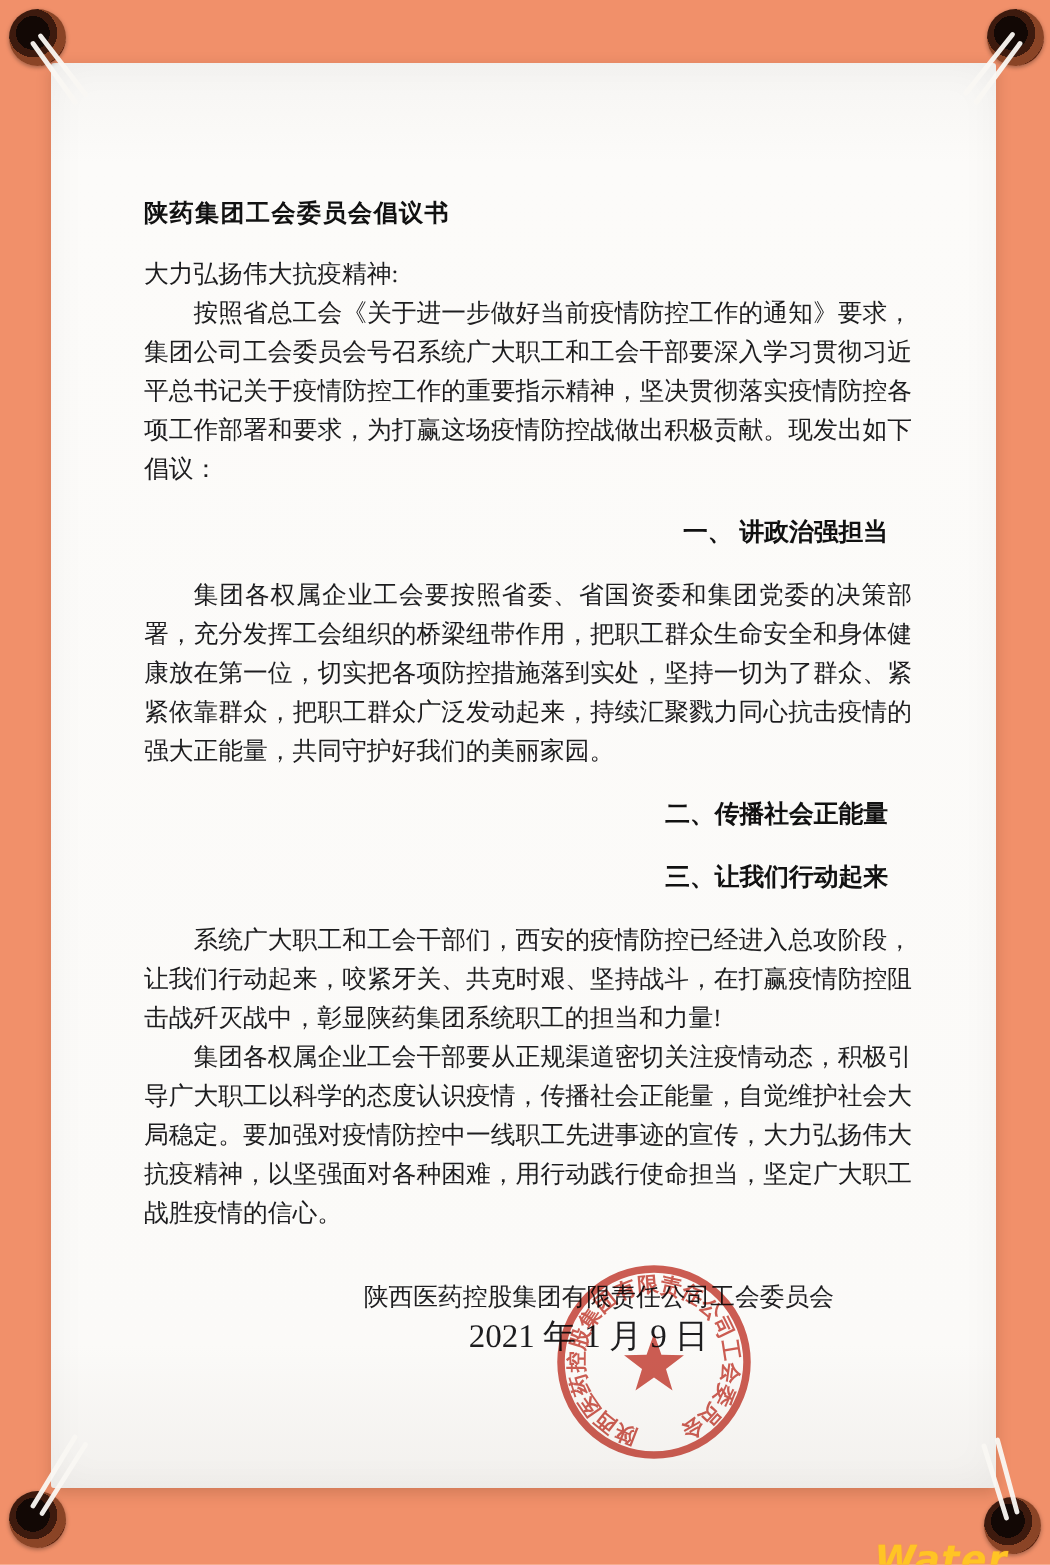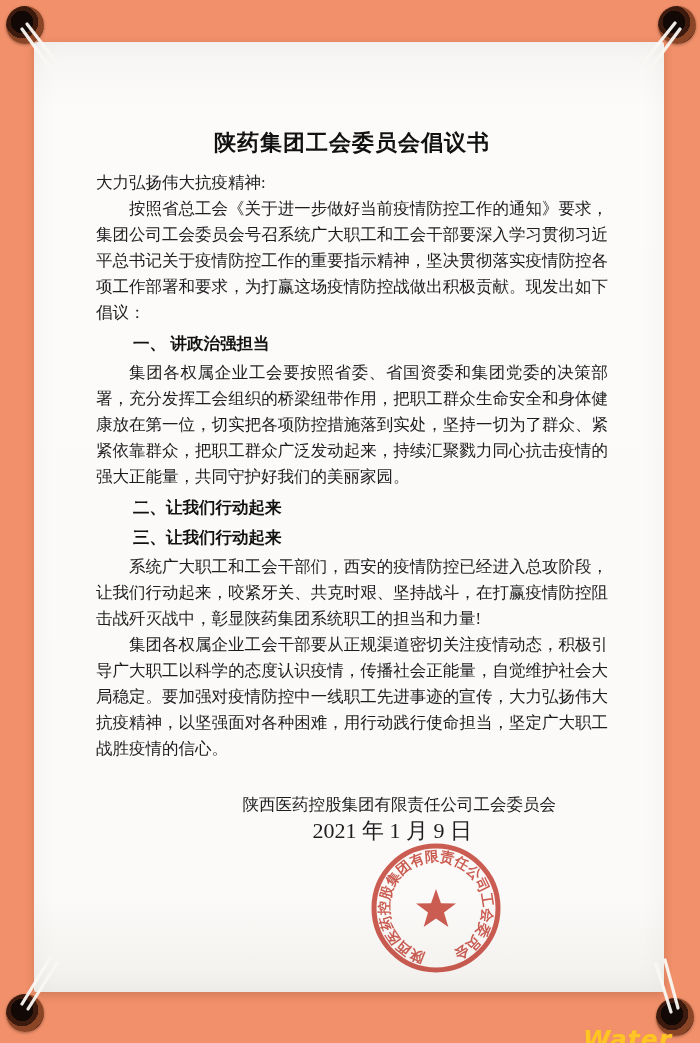--- a/index.html
+++ b/index.html
@@ -16,32 +16,32 @@
     border-radius:2px;
     box-shadow:0 3px 10px rgba(60,20,5,0.18), inset 0 0 28px rgba(0,0,0,0.045);
     box-sizing:border-box;
     padding:86px 56px 0 62px;
     z-index:2;
     color:#1d1d1f;
   }
   .doc-title{
     margin:0 0 12px 0;
     font-family:"Liberation Sans", sans-serif;
-    font-size:22px;font-weight:700;text-align:center;color:#111;
+    font-size:16px;font-weight:700;text-align:left;color:#111;
     letter-spacing:1px;line-height:30px;
   }
   .para{
     margin:0;font-size:16.5px;line-height:26px;text-align:justify;
     color:#1d1d1f;
   }
   .salutation{text-indent:0;}
   .indent{text-indent:2em;}
   .sec-heading{
-    margin:4px;font-family:"Liberation Sans", sans-serif;
-    font-size:16.5px;font-weight:700;line-height:26px;text-indent:2em;color:#111;
+    margin:16px;font-family:"Liberation Sans", sans-serif;
+    font-size:16.5px;font-weight:700;line-height:26px;text-indent:2em;color:#111;text-align:right;
   }
   .signature{
     margin:30px 0 0 0;font-size:16.5px;line-height:26px;
     text-align:right;padding-right:52px;
   }
   .date{
     margin:0;font-size:22px;line-height:26px;
     text-align:right;padding-right:136px;
   }
   
@@ -82,21 +82,21 @@
   <div class="pin br"></div>
 
   <div class="paper">
     <h1 class="doc-title">陕药集团工会委员会倡议书</h1>
     <p class="para salutation">大力弘扬伟大抗疫精神:</p>
     <p class="para indent">按照省总工会《关于进一步做好当前疫情防控工作的通知》要求，集团公司工会委员会号召系统广大职工和工会干部要深入学习贯彻习近平总书记关于疫情防控工作的重要指示精神，坚决贯彻落实疫情防控各项工作部署和要求，为打赢这场疫情防控战做出积极贡献。现发出如下倡议：</p>
 
     <p class="sec-heading">一、 讲政治强担当</p>
     <p class="para indent">集团各权属企业工会要按照省委、省国资委和集团党委的决策部署，充分发挥工会组织的桥梁纽带作用，把职工群众生命安全和身体健康放在第一位，切实把各项防控措施落到实处，坚持一切为了群众、紧紧依靠群众，把职工群众广泛发动起来，持续汇聚戮力同心抗击疫情的强大正能量，共同守护好我们的美丽家园。</p>
 
-    <p class="sec-heading">二、让我们行动起来</p>
+    <p class="sec-heading">二、传播社会正能量</p>
 
     <p class="sec-heading">三、让我们行动起来</p>
     <p class="para indent">系统广大职工和工会干部们，西安的疫情防控已经进入总攻阶段，让我们行动起来，咬紧牙关、共克时艰、坚持战斗，在打赢疫情防控阻击战歼灭战中，彰显陕药集团系统职工的担当和力量!</p>
 
     <p class="para indent">集团各权属企业工会干部要从正规渠道密切关注疫情动态，积极引导广大职工以科学的态度认识疫情，传播社会正能量，自觉维护社会大局稳定。要加强对疫情防控中一线职工先进事迹的宣传，大力弘扬伟大抗疫精神，以坚强面对各种困难，用行动践行使命担当，坚定广大职工战胜疫情的信心。</p>
 
     <p class="signature">陕西医药控股集团有限责任公司工会委员会</p>
     <p class="date">2021 年 1 月 9 日</p>
   </div>
 

